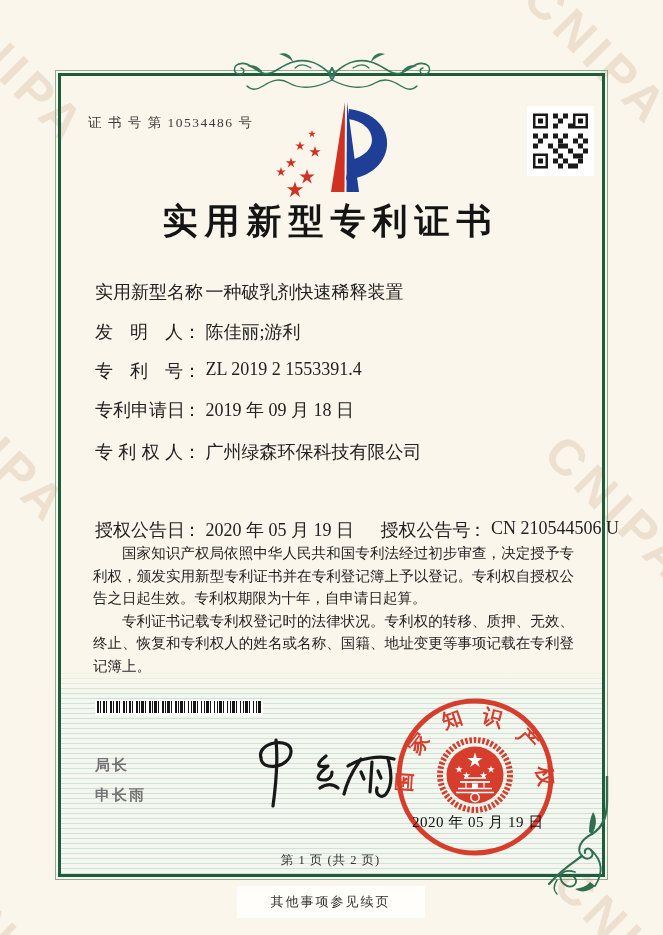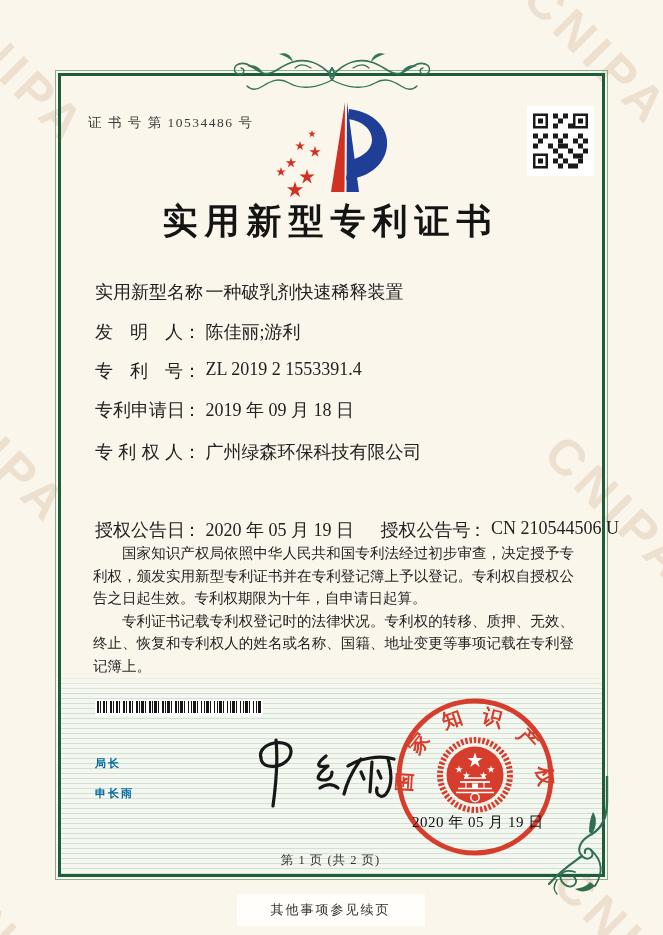--- a/index.html
+++ b/index.html
@@ -32,26 +32,26 @@
   .pair2{margin-left:22px;}
   
   .paras{position:absolute;left:93px;top:542px;width:481px;font-size:14.5px;
       line-height:22.5px;text-align:justify;color:#1f1f1f;}
   .paras p{margin:0;text-indent:2em;}
   
   .bar{position:absolute;left:95px;top:700px;width:168px;height:16px;background:#fff;padding:1px 2px;box-sizing:border-box;}
   .bar-in{width:100%;height:12px;background:
       repeating-linear-gradient(90deg,#161616 0 1.5px,#fff 1.5px 3px,#161616 3px 4px,#fff 4px 5.5px,#161616 5.5px 8px,#fff 8px 9px,#161616 9px 10px,#fff 10px 13px);}
   .director{position:absolute;left:95px;font-family:"Liberation Sans","DejaVu Sans",sans-serif;
-      font-weight:700;font-size:11px;color:#0369a1;letter-spacing:2px;}
+      font-weight:700;font-size:15px;color:#737373;letter-spacing:2px;}
   .sig{position:absolute;left:248px;top:726px;z-index:3;}
   .sealwrap{position:absolute;left:392px;top:694px;z-index:2;opacity:.93;}
   .sealdate{position:absolute;left:412px;top:813px;z-index:5;font-size:15px;color:#101010;letter-spacing:.5px;white-space:nowrap;}
   .pagenum{position:absolute;left:55px;top:852px;width:551px;text-align:center;font-size:12.5px;color:#333;letter-spacing:1px;}
-  .footnote{position:absolute;left:55px;top:886px;width:551px;text-align:center;margin-top:8px;}
+  .footnote{position:absolute;left:55px;top:886px;width:551px;text-align:center;}
   .footnote span{display:inline-block;background:#fffefa;padding:7px 34px;font-size:13px;color:#333;letter-spacing:2px;}
   .orn-top{position:absolute;left:233px;top:46px;z-index:2;}
   .orn-br{position:absolute;left:545px;top:776px;z-index:2;}
   .logo{position:absolute;left:268px;top:94px;}
 </style>
 </head>
 <body>
 
 <div class="page">
 

